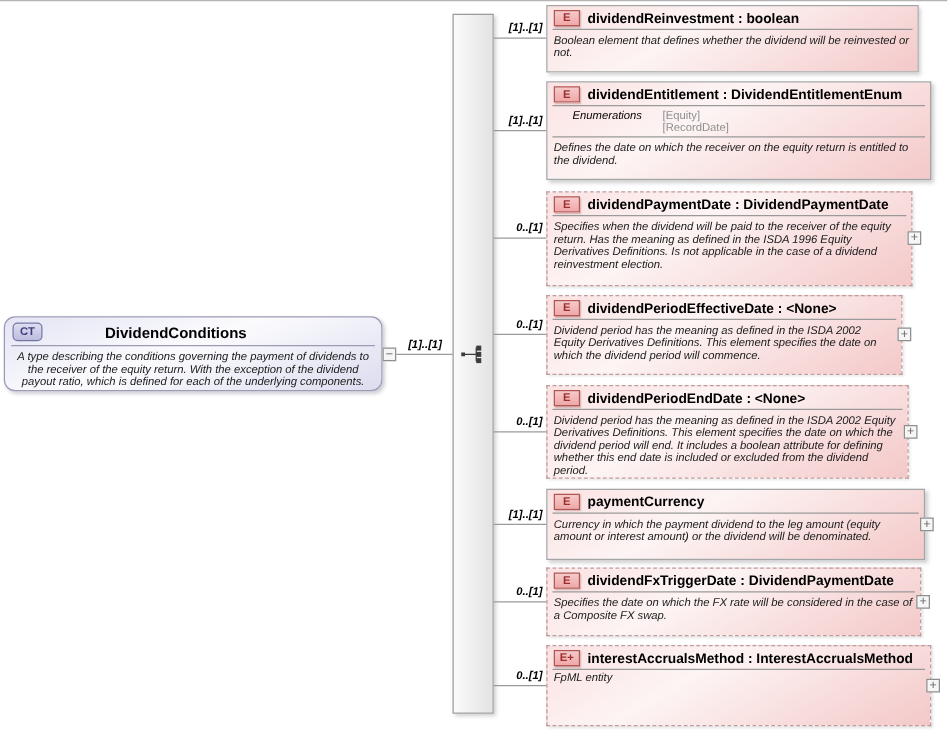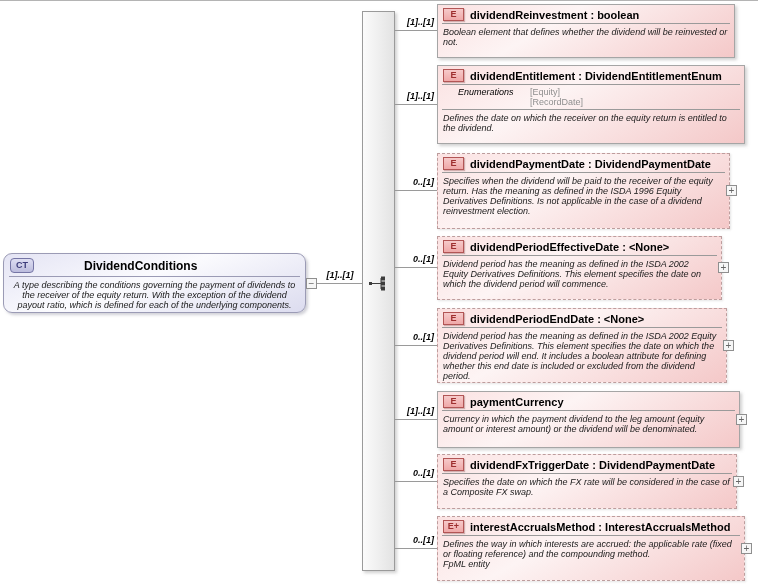--- a/index.html
+++ b/index.html
@@ -194,18 +194,17 @@
   <div class="toggle" style="left:733px;top:475px;">+</div>
 
   <div class="hline" style="left:395px;top:547px;width:42px;"></div>
   <div class="card" style="top:534px;">0..[1]</div>
   <div class="el optional e7">
     <div class="el-head">
         <span class="e-icon">E+</span>
         <span class="el-title">interestAccrualsMethod : InterestAccrualsMethod</span>
       </div>
     <div class="el-div"></div>
-    <div class="el-desc">Defines the way in which interests are accrued: the applicable rate (fixed or floating reference) and the compounding method.</div>
     <div class="el-desc" style="padding-top:0;">FpML entity</div>
   </div>
   <div class="toggle" style="left:741px;top:542px;">+</div>
 
 </div>
 
 </body></html>

